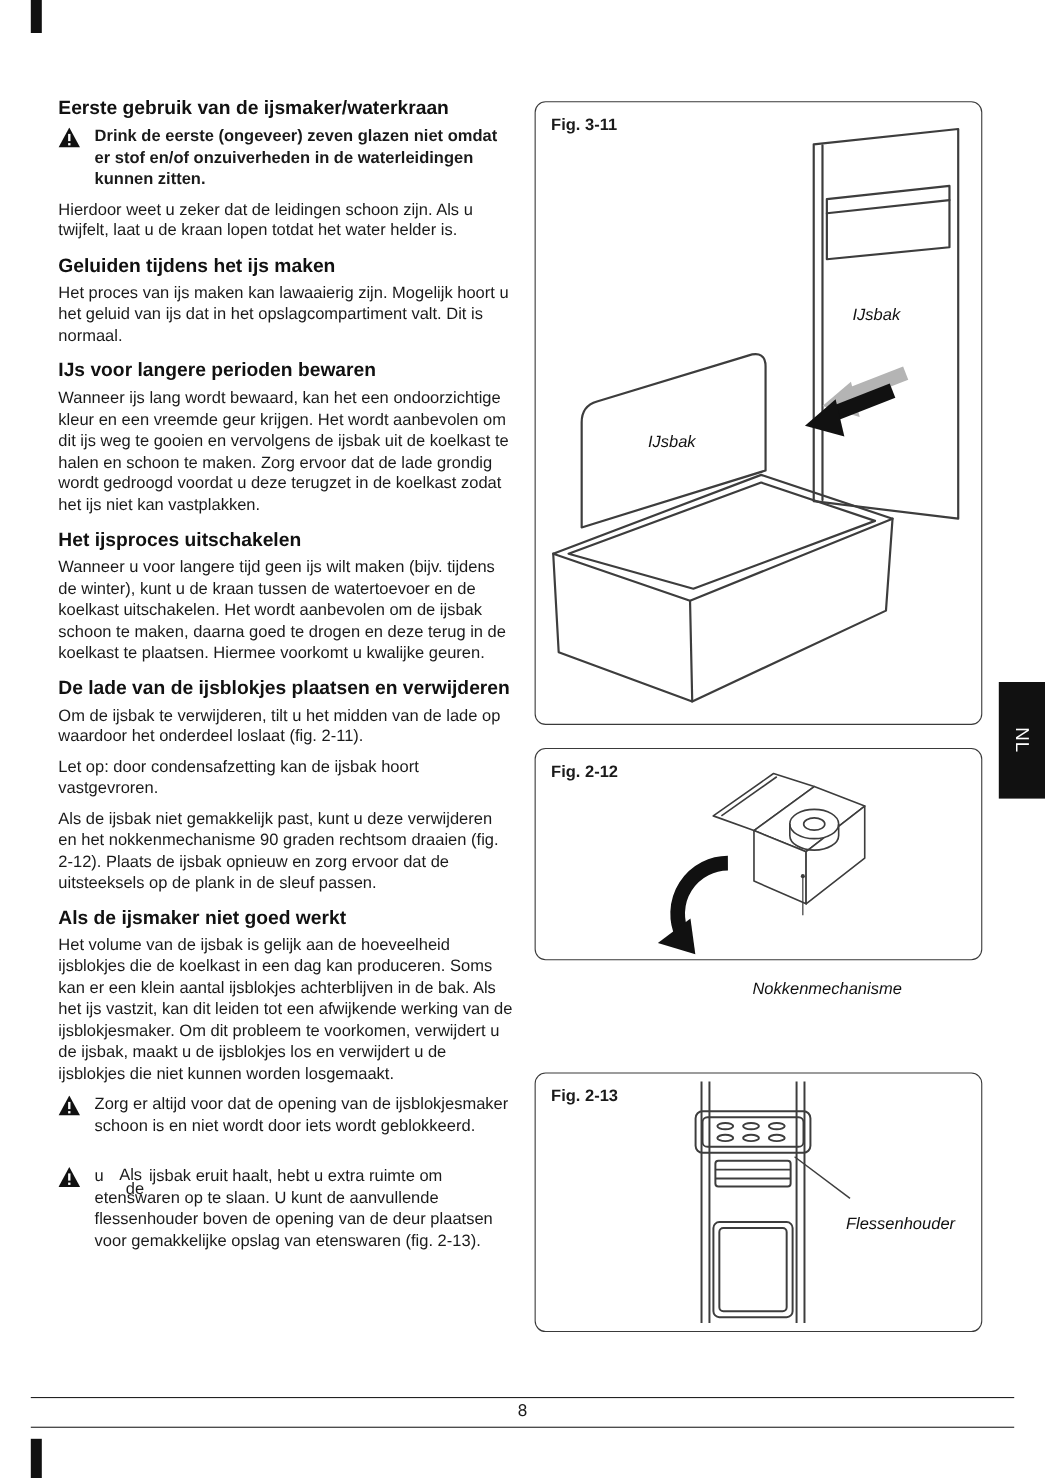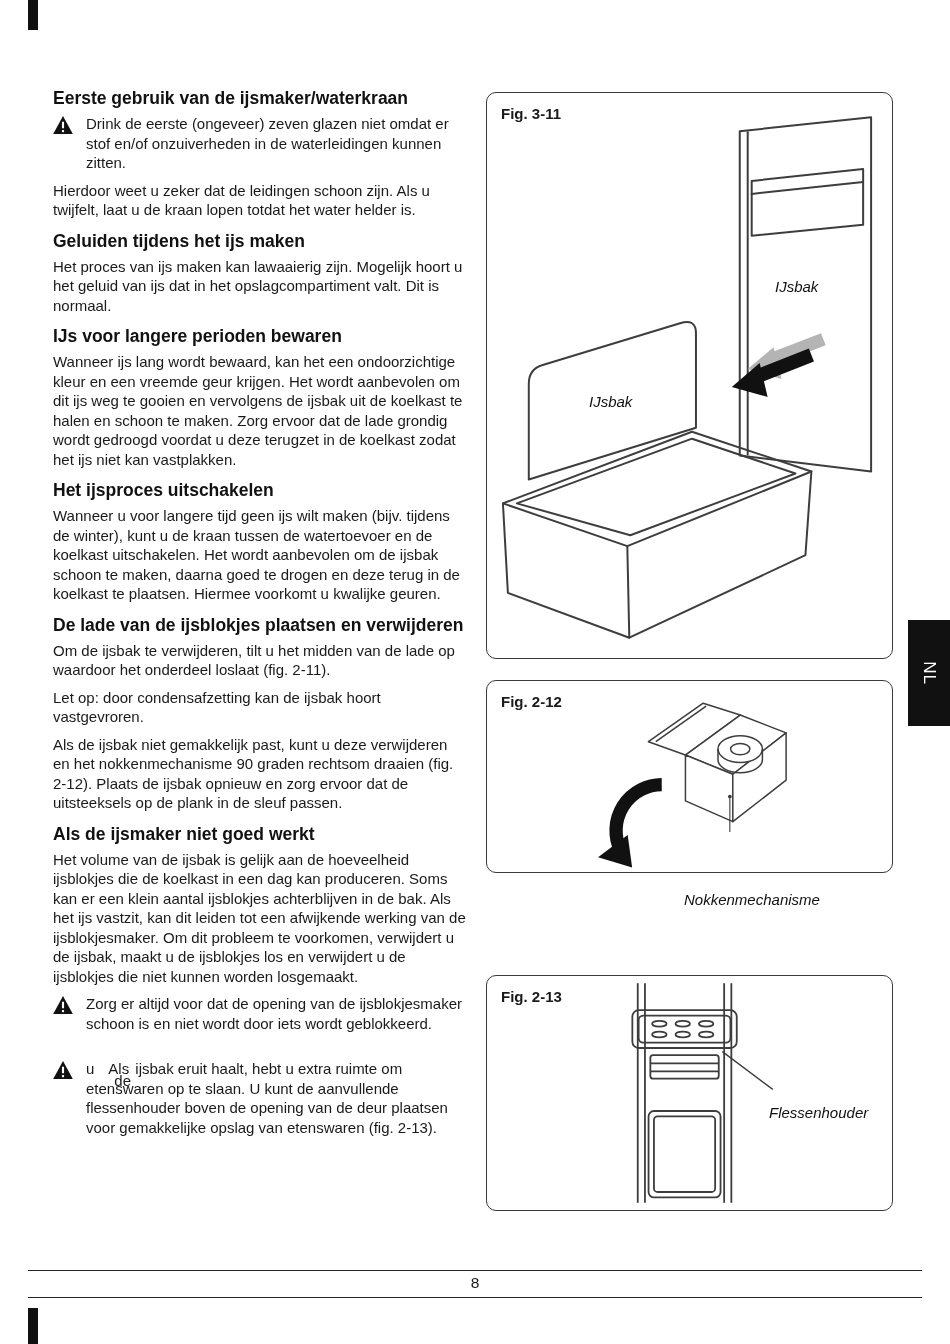--- a/index.html
+++ b/index.html
@@ -33,21 +33,21 @@
     font-size: 17.5px; line-height: 21px; font-weight: bold;
     margin: 11px 0 5px; color: #111;
   }
   section:first-child h2 { margin-top: 0; }
   p.body { font-size: 15px; line-height: 19.5px; margin: 0 0 8px; }
 
   .warning { display: flex; gap: 13px; margin: 2px 0 8px; }
   .warning.gap-top { margin-top: 26px; }
   .warn-icon { flex: 0 0 20px; padding-top: 2px; }
   .warn-text { font-size: 15px; line-height: 19.5px; margin: 0; }
-  .warn-text.bold { font-weight: normal; }
+  .warn-text.bold { font-weight: bold; }
 
   
   .overlap { position: relative; display: inline-block; width: 27px; height: 15px; margin-left: 14px; vertical-align: baseline; }
   .overlap .under { position: absolute; left: 6px; top: 12px; }
   .overlap .over  { position: absolute; left: 0;  top: 0; text-align: center; }
 
   
   .figure {
     position: absolute; left: 486px; width: 407px;
     border: 1.6px solid #3a3a3a; border-radius: 10px; background: #fff;

